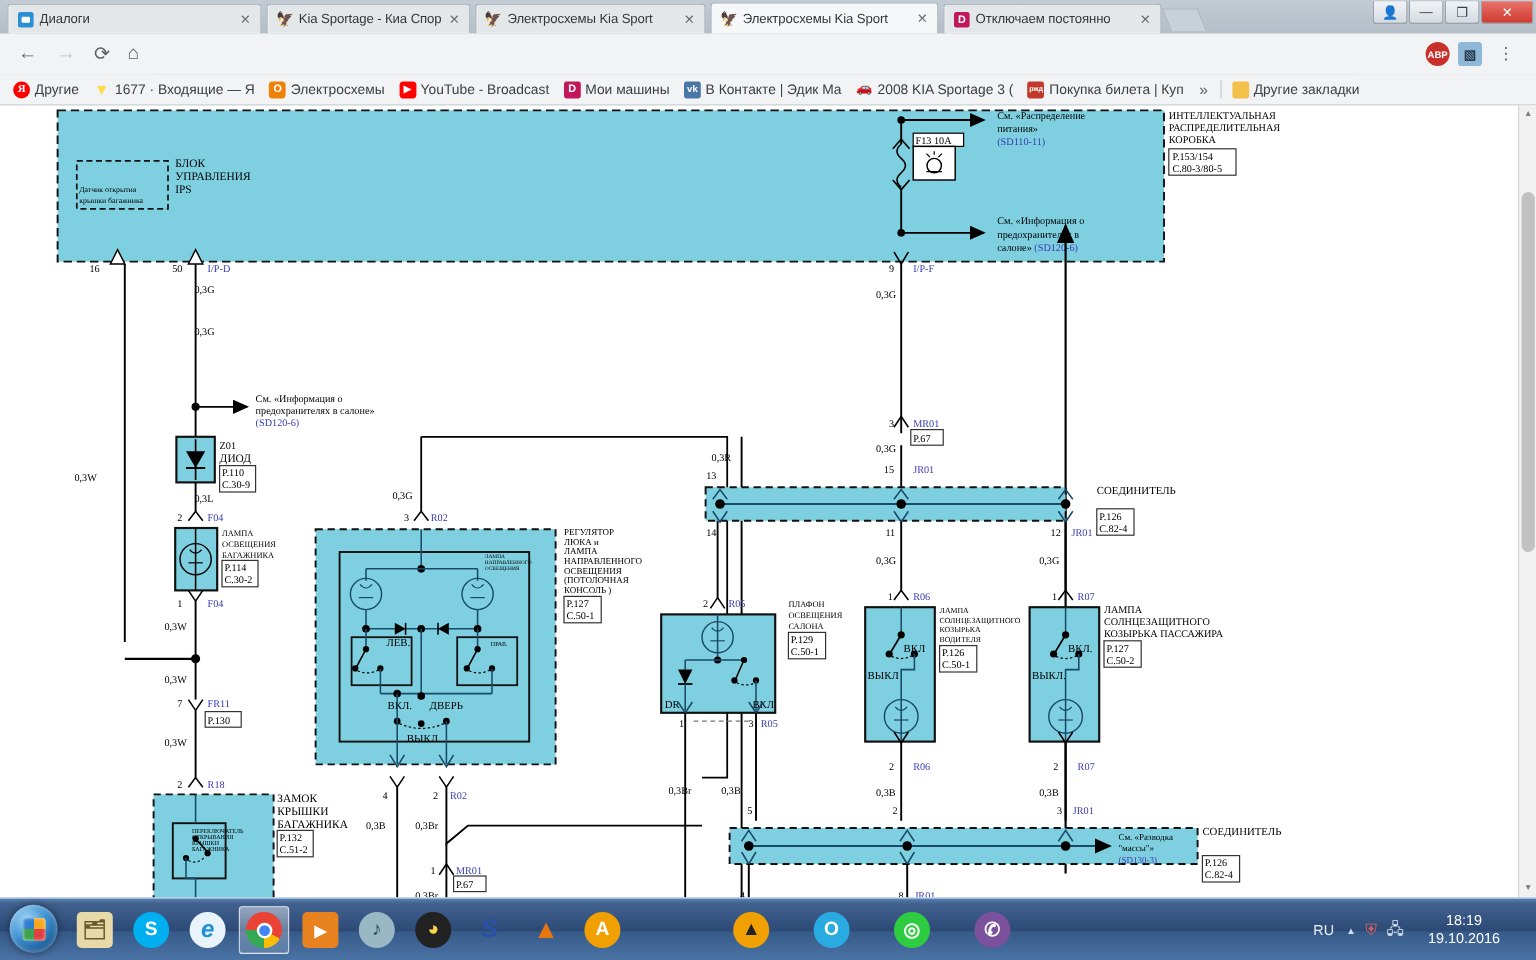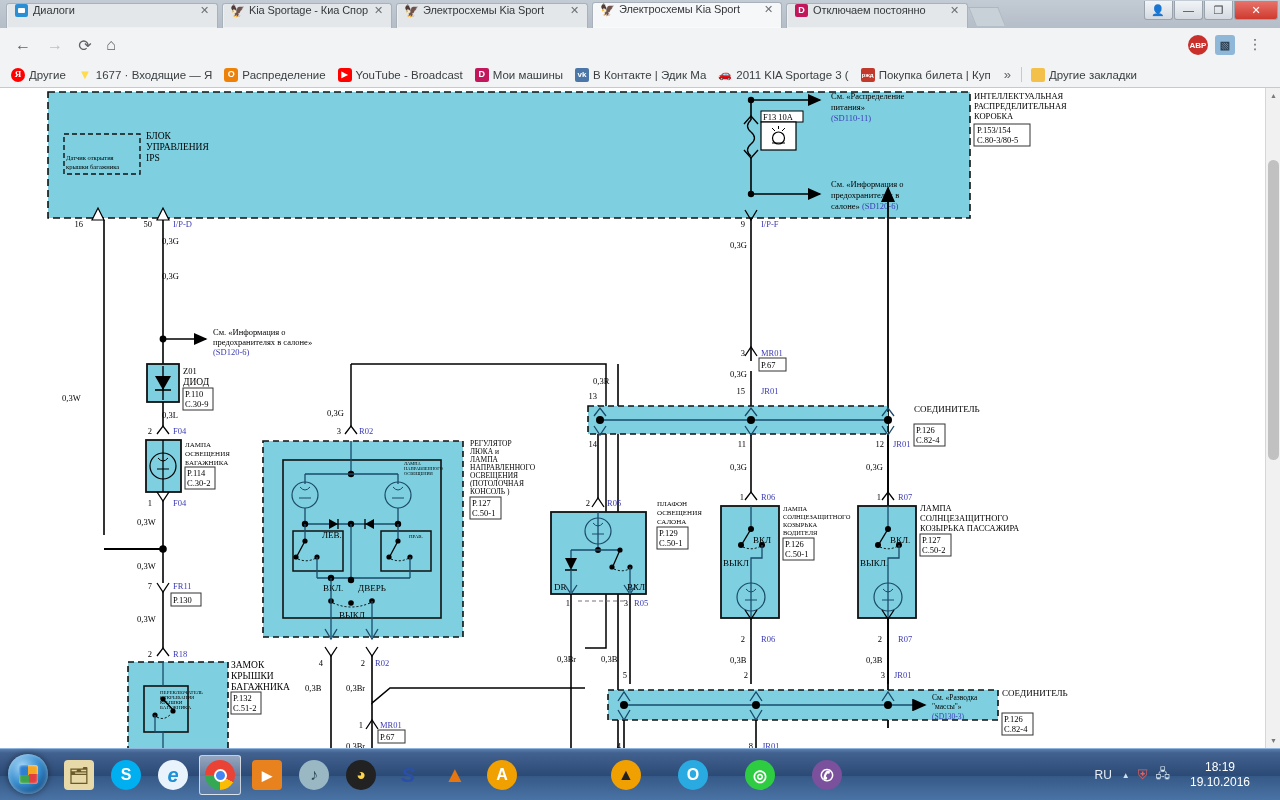--- a/index.html
+++ b/index.html
@@ -10,21 +10,21 @@
     position: relative;
   }
 
   
   #browser { position: absolute; left:0; top:0; width:1280px; height:88px; background:#d4d9de; }
 
   #tabstrip { position:absolute; left:0; top:0; width:1280px; height:28px;
               background: linear-gradient(#c3ccd4,#b4bec8); }
   .tab { position:absolute; top:3px; height:25px; background:#e4e7ea;
          border-top-left-radius:3px; border-top-right-radius:3px;
-         display:flex; align-items:flex-start; padding:0 6px 0 8px;
+         display:flex; align-items:center; padding:0 6px 0 8px;
          border:1px solid #a9b2ba; border-bottom:none;
          box-shadow: 1px -1px 0 rgba(255,255,255,.4) inset; }
   .tab.active { background:#f6f7f8; top:2px; height:26px; z-index:5; }
   .tab-fav { width:13px; height:13px; flex:0 0 13px; margin-right:5px;
              border-radius:2px; display:flex; align-items:center; justify-content:center;
              font-size:9px; font-weight:bold; color:#fff; line-height:1;}
   .fav-dialog { background:#2b8fd6; }
   .fav-dialog::after{content:"";width:7px;height:5px;background:#fff;border-radius:1px;}
   .fav-kia { background:transparent; color:#c0392b; font-size:12px; }
   .fav-d { background:#c2185b; }
@@ -203,37 +203,37 @@
     <div class="bm">
         <span class="bm-ico ic-ya">Я</span>
         <span>Другие</span>
       </div>
     <div class="bm">
         <span class="bm-ico ic-mail">▼</span>
         <span>1677 · Входящие — Я</span>
       </div>
     <div class="bm">
         <span class="bm-ico ic-ok">О</span>
-        <span>Распределение</span>
+        <span>Электросхемы</span>
       </div>
     <div class="bm">
         <span class="bm-ico ic-yt">▶</span>
         <span>YouTube - Broadcast</span>
       </div>
     <div class="bm">
         <span class="bm-ico ic-d">D</span>
         <span>Мои машины</span>
       </div>
     <div class="bm">
         <span class="bm-ico ic-vk">vk</span>
         <span>В Контакте | Эдик Ма</span>
       </div>
     <div class="bm">
         <span class="bm-ico ic-car">🚗</span>
-        <span>2011 KIA Sportage 3 (</span>
+        <span>2008 KIA Sportage 3 (</span>
       </div>
     <div class="bm">
         <span class="bm-ico ic-rzd">ржд</span>
         <span>Покупка билета | Куп</span>
       </div>
     <div class="bm-overflow">»</div>
     <div class="bm-sep"></div>
     <div class="bm">
         <span class="bm-ico ic-folder"></span>
         <span>Другие закладки</span>

